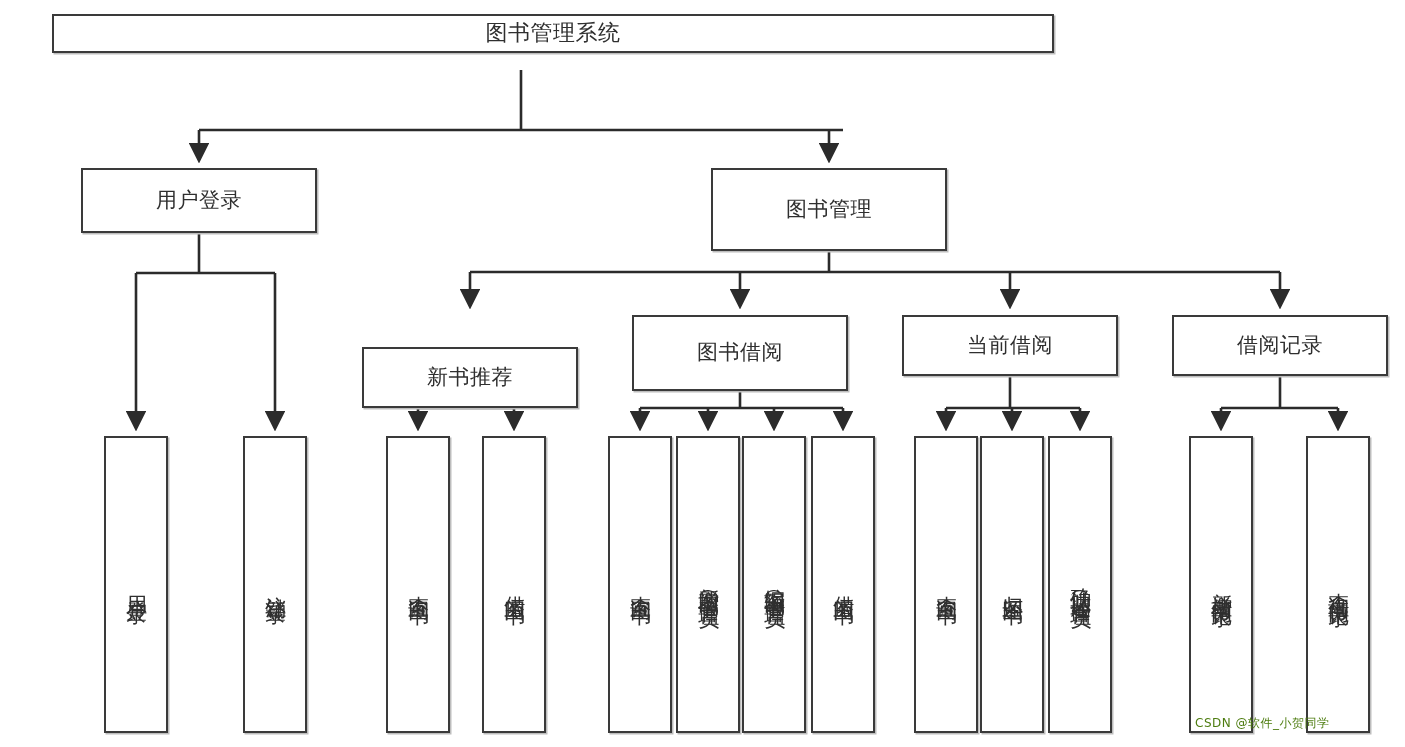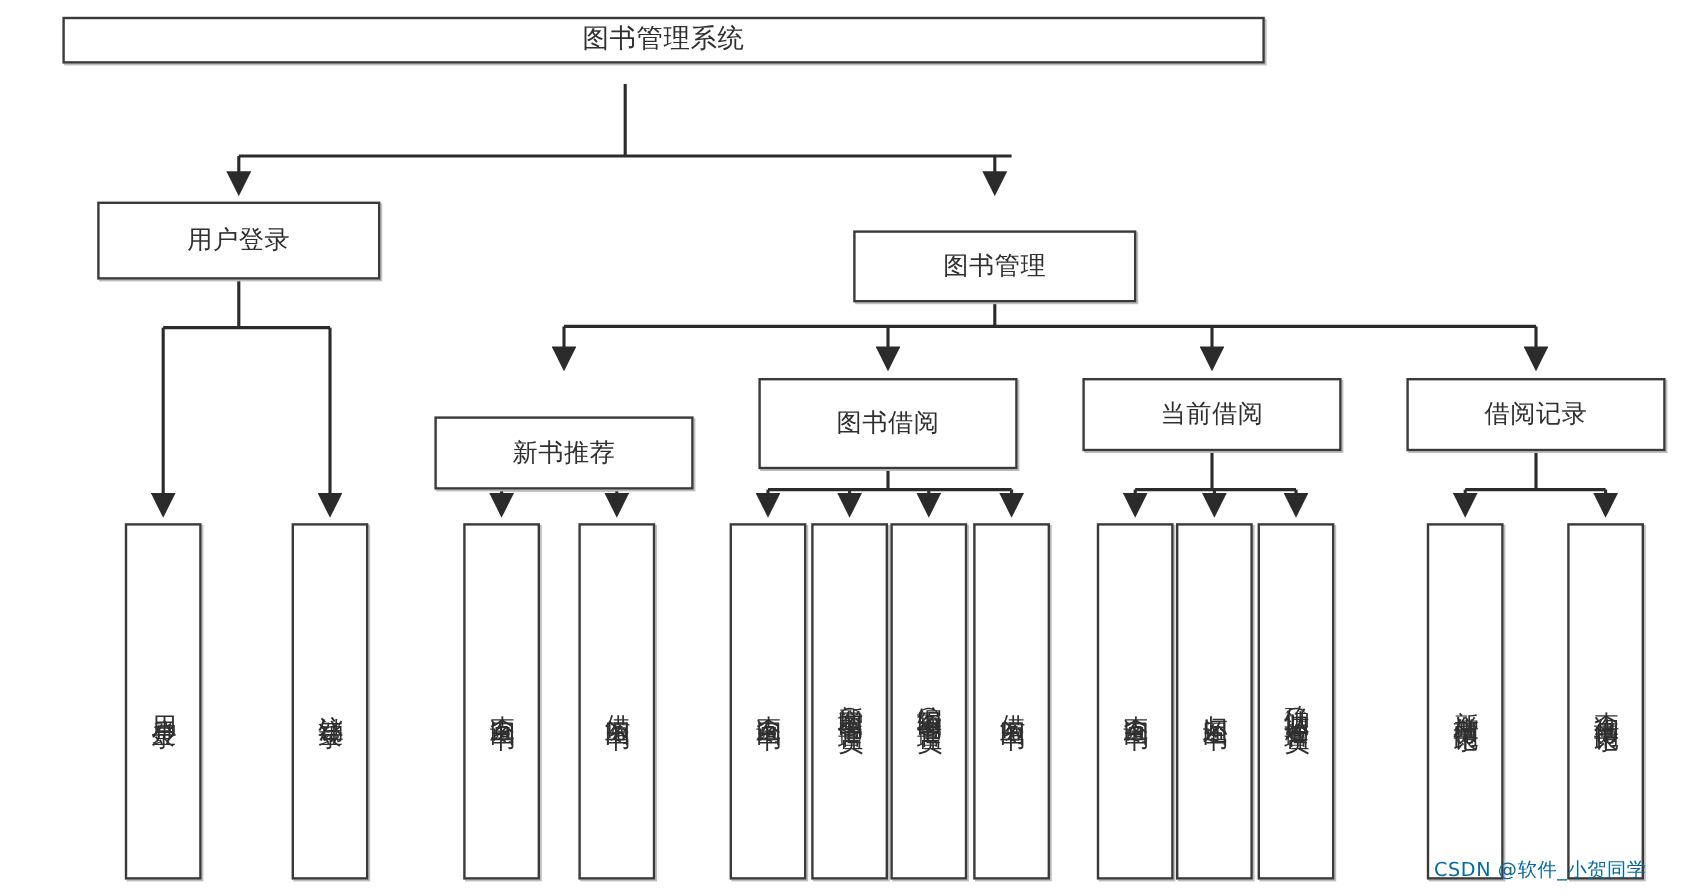--- a/index.html
+++ b/index.html
@@ -52,22 +52,22 @@
     letter-spacing: 3px;
     font-size: 21px;
   }
   .node.root .node-label {
     font-size: 22px;
   }
   .watermark {
     position: absolute;
     left: 1195px;
     top: 715px;
-    font-size: 16px;
-    color: #0369a1;
+    font-size: 12px;
+    color: #4d7c0f;
     letter-spacing: 0.5px;
     white-space: nowrap;
     z-index: 5;
     pointer-events: none;
   }
 </style>
 </head>
 <body>
 
 <div id="canvas">
@@ -123,21 +123,21 @@
   </svg>
 
   <div class="node root" style="left:20px; top:14px; width:1002px; height:39px;margin-left:32px;">
     <span class="node-label">图书管理系统</span>
   </div>
 
   <div class="node" style="left:81px; top:168px; width:236px; height:65px;">
     <span class="node-label">用户登录</span>
   </div>
 
-  <div class="node" style="left:711px; top:168px; width:236px; height:60px;margin-top:24px;">
+  <div class="node" style="left:711px; top:168px; width:236px; height:83px;">
     <span class="node-label">图书管理</span>
   </div>
 
   <div class="node" style="left:362px; top:315px; width:216px; height:61px;margin-top:32px;">
     <span class="node-label">新书推荐</span>
   </div>
 
   <div class="node" style="left:632px; top:315px; width:216px; height:76px;">
     <span class="node-label">图书借阅</span>
   </div>

